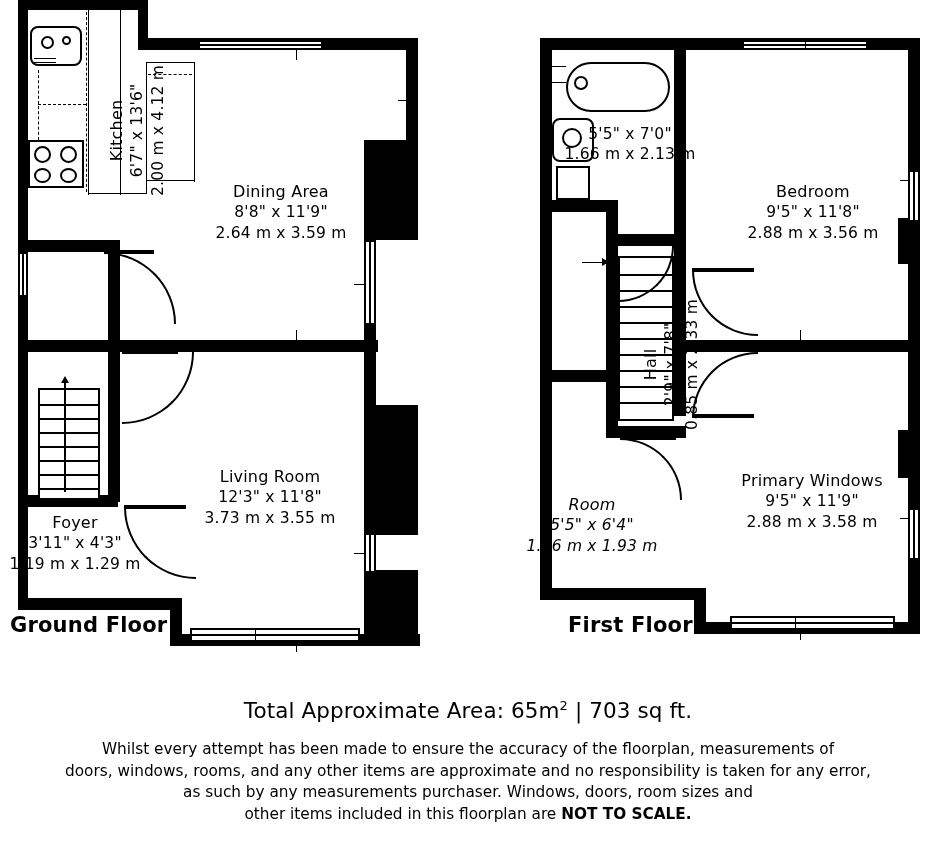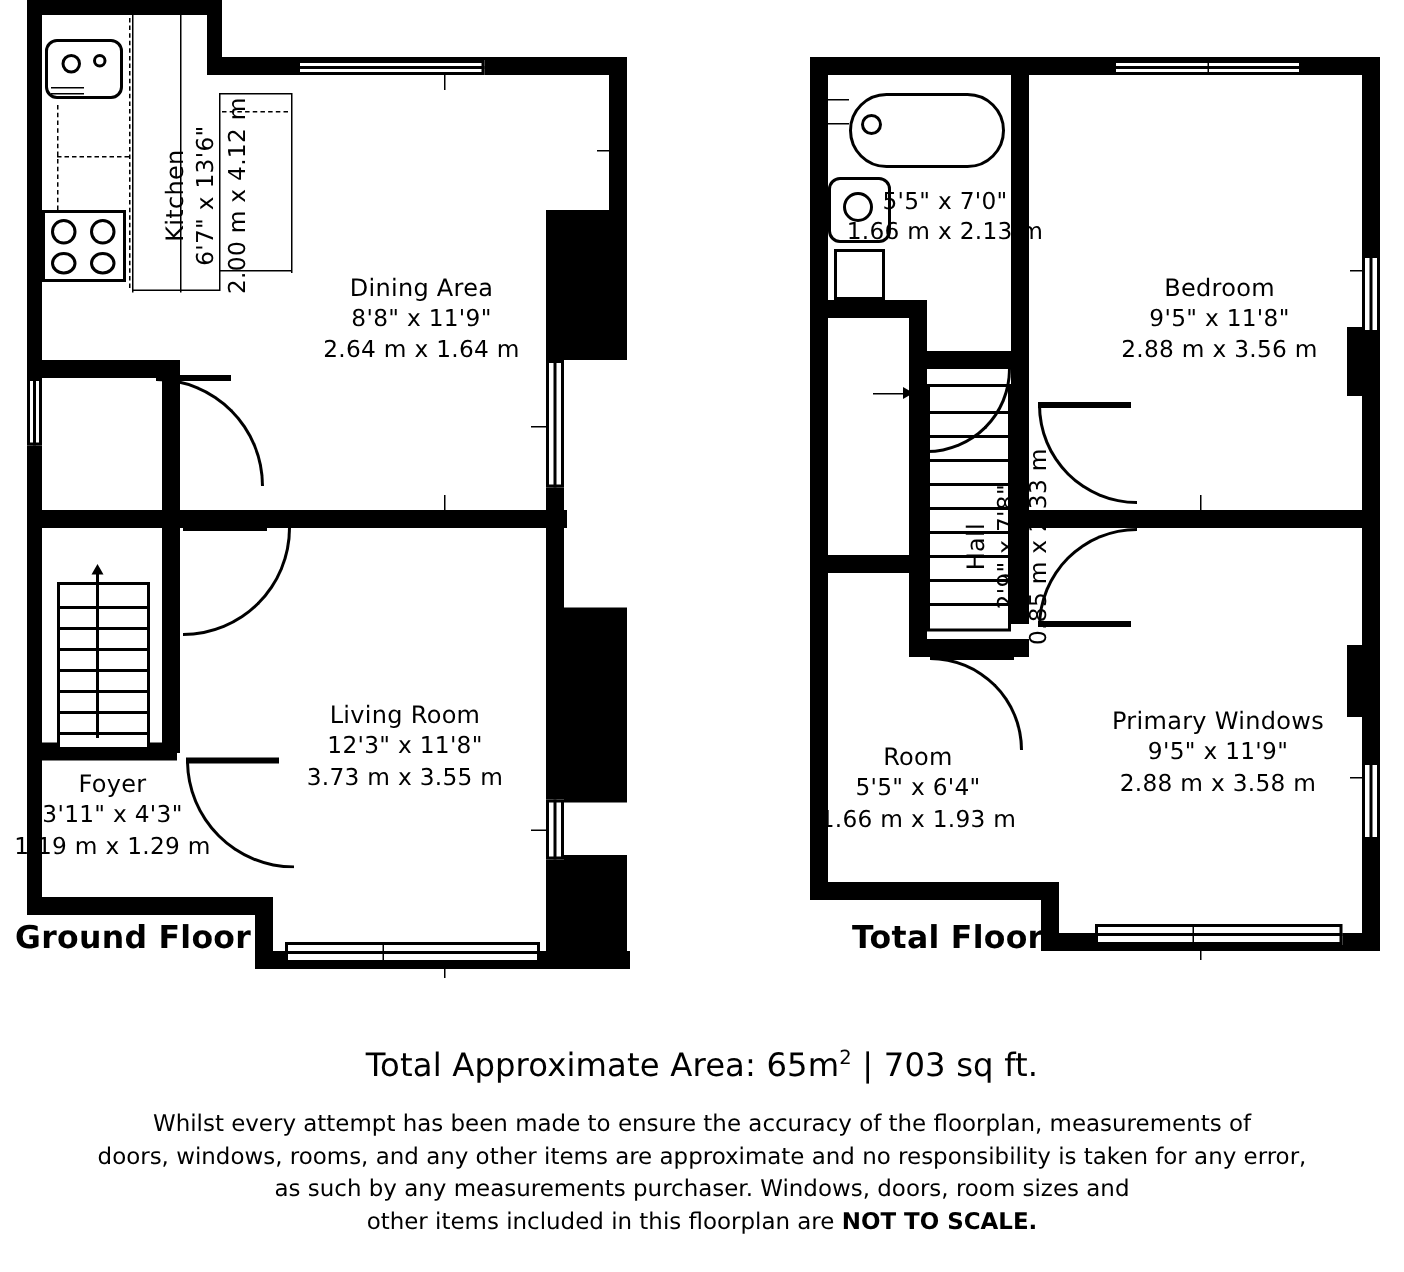--- a/index.html
+++ b/index.html
@@ -270,21 +270,21 @@
 
     <div class="room-label rot" style="left:106px; top:196px; transform: rotate(-90deg);">
       <span class="rname">Kitchen</span>
       <span class="rdim">6'7" x 13'6"</span>
       <span class="rdim">2.00 m x 4.12 m</span>
     </div>
 
     <div class="room-label" style="left:166px; top:181px; width:230px;">
       <span class="rname">Dining Area</span>
       <span class="rdim">8'8" x 11'9"</span>
-      <span class="rdim">2.64 m x 1.64 m</span>
+      <span class="rdim">2.64 m x 3.59 m</span>
     </div>
 
     <div class="room-label" style="left:155px; top:466px; width:230px;">
       <span class="rname">Living Room</span>
       <span class="rdim">12'3" x 11'8"</span>
       <span class="rdim">3.73 m x 3.55 m</span>
     </div>
 
     <div class="room-label" style="left:-40px; top:512px; width:230px;">
       <span class="rname">Foyer</span>
@@ -384,33 +384,33 @@
       <span class="rdim">9'5" x 11'8"</span>
       <span class="rdim">2.88 m x 3.56 m</span>
     </div>
 
     <div class="room-label rot" style="left:640px; top:430px; transform: rotate(-90deg);">
       <span class="rname">Hall</span>
       <span class="rdim">2'9" x 7'8"</span>
       <span class="rdim">0.85 m x 2.33 m</span>
     </div>
 
-    <div class="room-label" style="left:522px; top:494px; width:180px;">
+    <div class="room-label" style="left:502px; top:494px; width:180px;font-style:italic;">
       <span class="rname">Room</span>
       <span class="rdim">5'5" x 6'4"</span>
       <span class="rdim">1.66 m x 1.93 m</span>
     </div>
 
     <div class="room-label" style="left:692px; top:470px; width:240px;">
       <span class="rname">Primary Windows</span>
       <span class="rdim">9'5" x 11'9"</span>
       <span class="rdim">2.88 m x 3.58 m</span>
     </div>
 
-    <div class="floor-title" style="left:568px; top:613px;">Total Floor</div>
+    <div class="floor-title" style="left:568px; top:613px;">First Floor</div>
   </div>
 
   <div class="total-area" style="top:698px;">
     <span>Total Approximate Area: 65m</span><sup>2</sup><span> | </span><span>703 sq ft.</span>
   </div>
 
   <div class="disclaimer" style="top:739px;">
     <div>Whilst every attempt has been made to ensure the accuracy of the floorplan, measurements of</div>
     <div>doors, windows, rooms, and any other items are approximate and no responsibility is taken for any error,</div>
     <div>as such by any measurements purchaser. Windows, doors, room sizes and</div>

